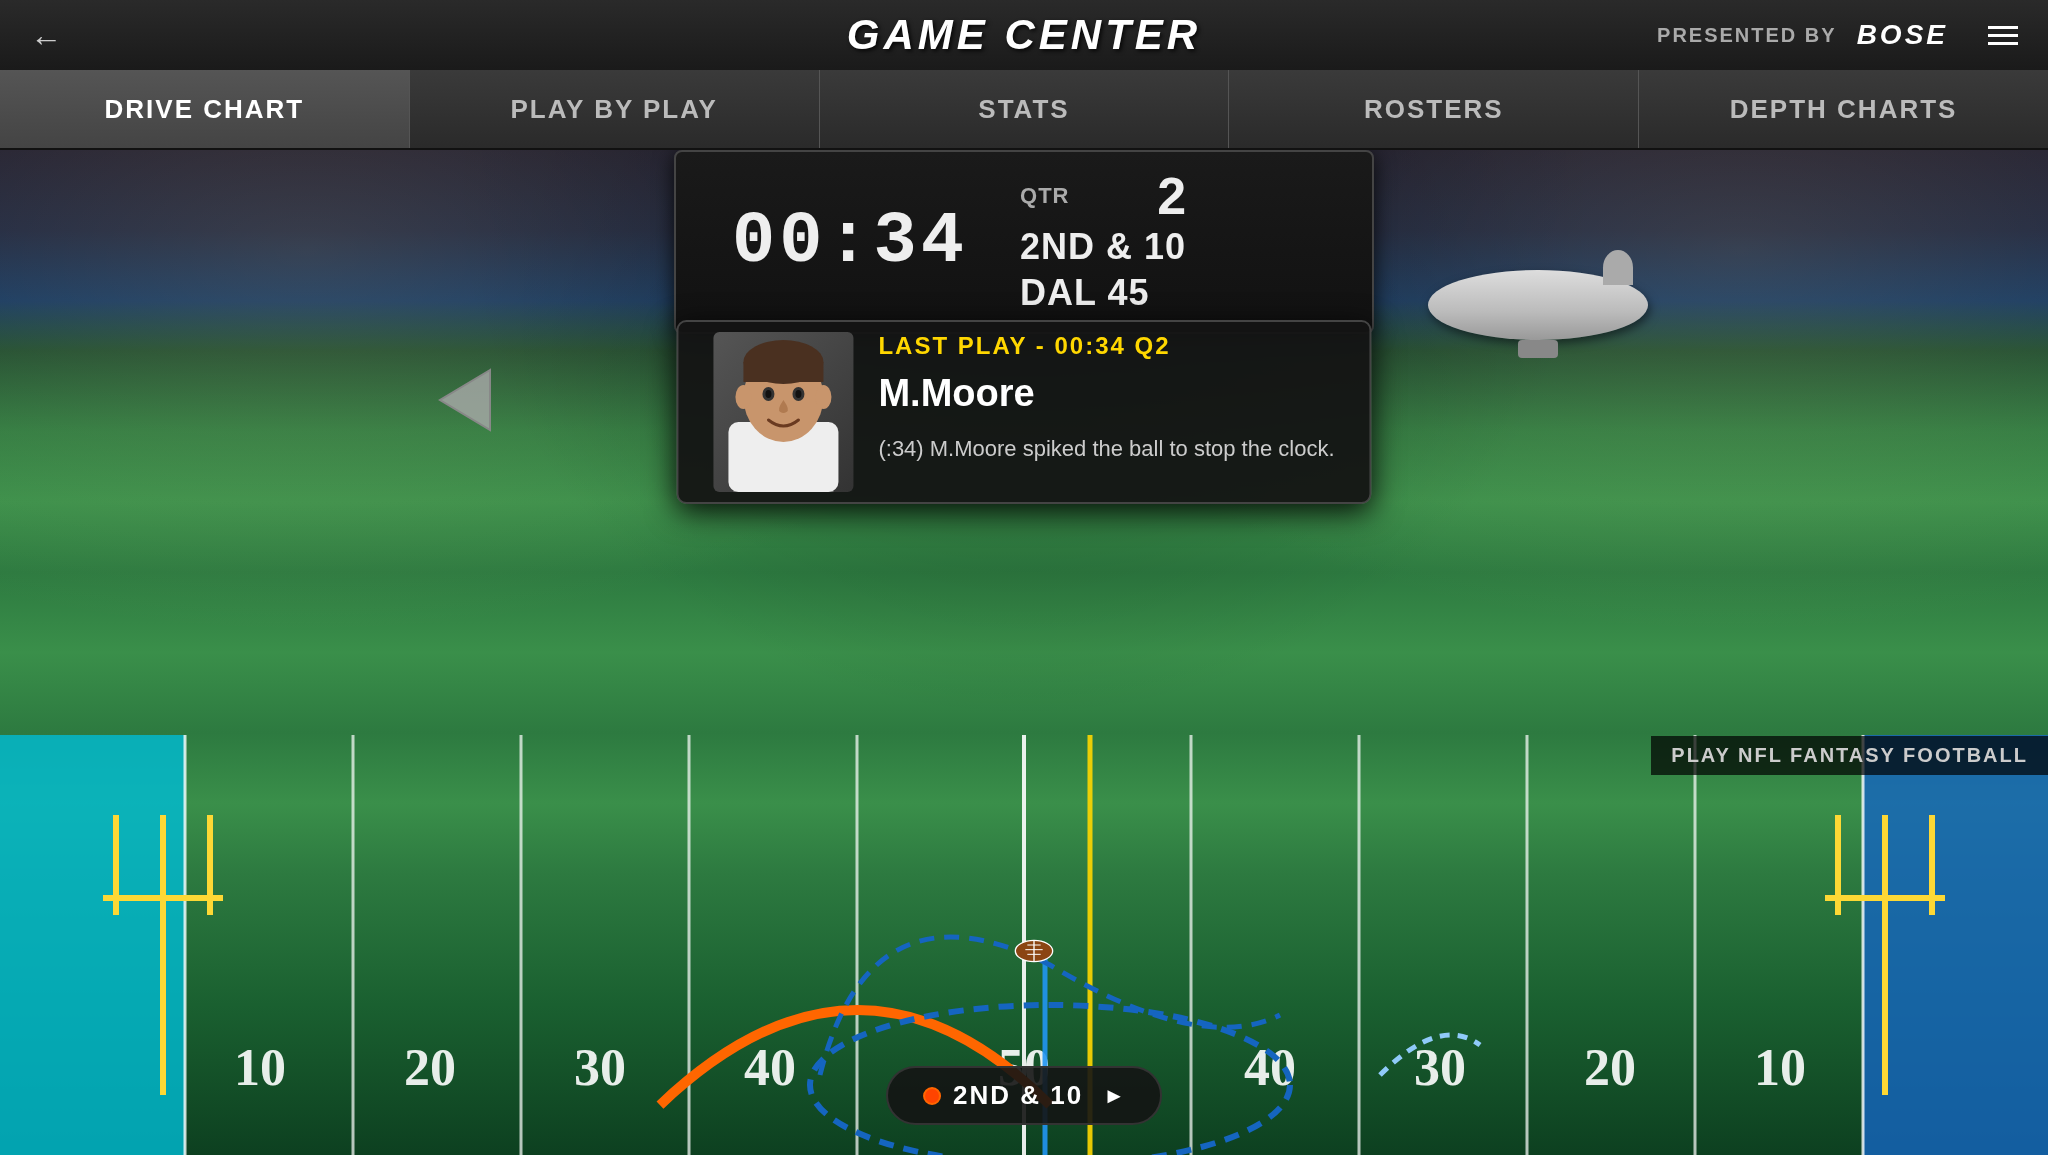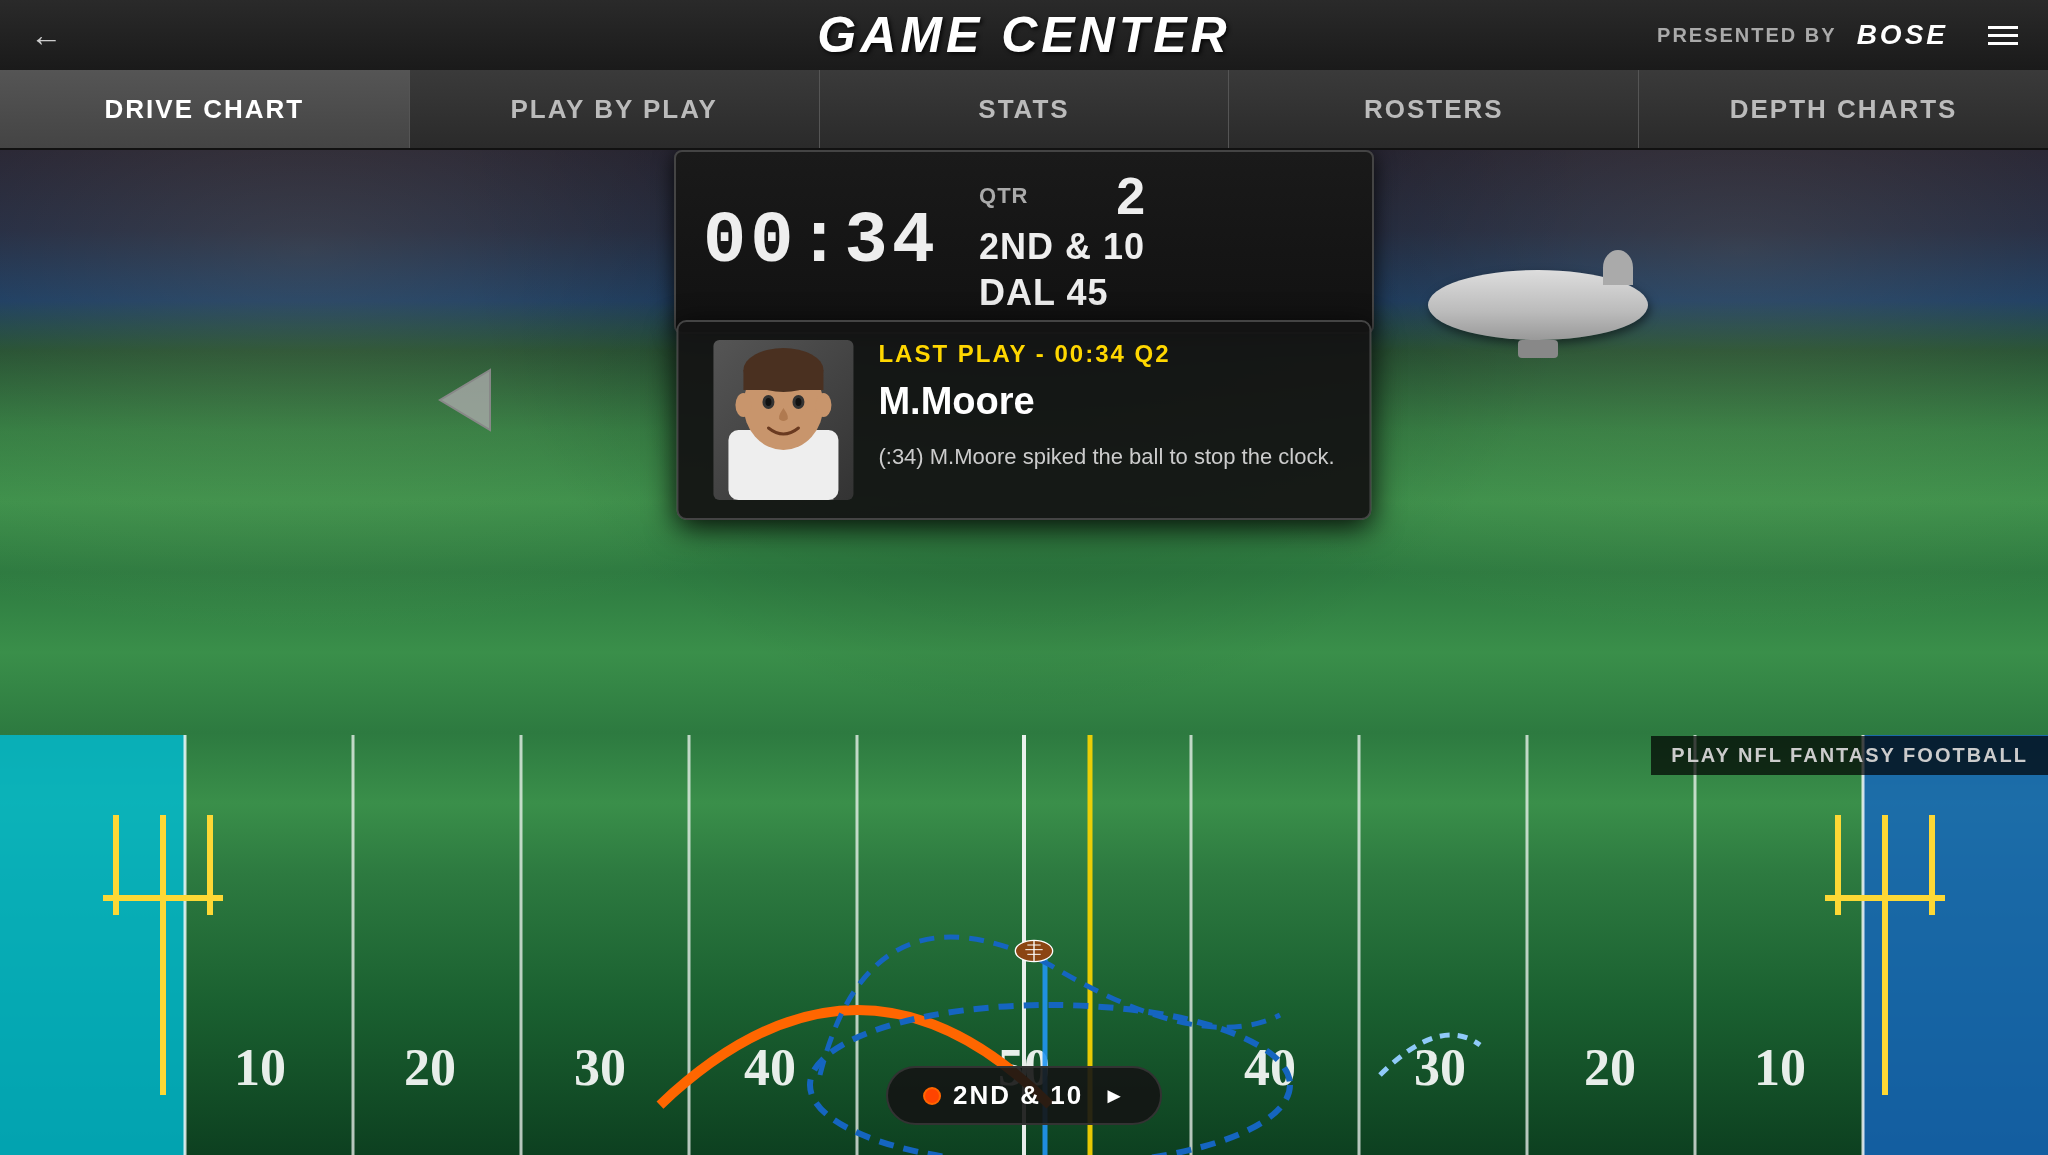--- a/index.html
+++ b/index.html
@@ -32,21 +32,21 @@
     }
     #header-center {
       position: absolute;
       left: 50%;
       transform: translateX(-50%);
       display: flex;
       align-items: center;
       gap: 8px;
     }
     #game-center-title {
-      font-size: 50px;
+      font-size: 42px;
       font-weight: 900;
       color: #fff;
       letter-spacing: 4px;
       text-transform: uppercase;
       font-style: italic;
       text-shadow: 2px 2px 4px rgba(0,0,0,0.8);
     }
     #header-right {
       display: flex;
       align-items: center;
@@ -115,24 +115,24 @@
 
     
     #scoreboard {
       position: absolute;
       top: 150px;
       left: 50%;
       transform: translateX(-50%);
       background: linear-gradient(180deg, #1a1a1a 0%, #111 100%);
       border: 2px solid #444;
       border-radius: 8px;
-      padding: 18px 27px;
-      display: flex;
-      align-items: center;
-      gap: 40px;
+      padding: 18px 56px;
+      display: flex;
+      align-items: center;
+      gap: 52px;
       z-index: 50;
       box-shadow: 0 4px 20px rgba(0,0,0,0.8);
       min-width: 700px;
     }
     #clock-display {
       font-size: 72px;
       font-weight: 900;
       color: #eee;
       font-family: 'Courier New', monospace;
       letter-spacing: 4px;
@@ -276,21 +276,21 @@
 
     
     #last-play-popup {
       position: absolute;
       top: 320px;
       left: 50%;
       transform: translateX(-50%);
       background: rgba(20, 20, 20, 0.95);
       border: 2px solid #444;
       border-radius: 10px;
-      padding: 18px 35px;
+      padding: 10px 35px;
       display: flex;
       align-items: flex-start;
       gap: 25px;
       z-index: 200;
       min-width: 680px;
       box-shadow: 0 8px 30px rgba(0,0,0,0.9);
     }
     #player-photo {
       width: 140px;
       height: 160px;

